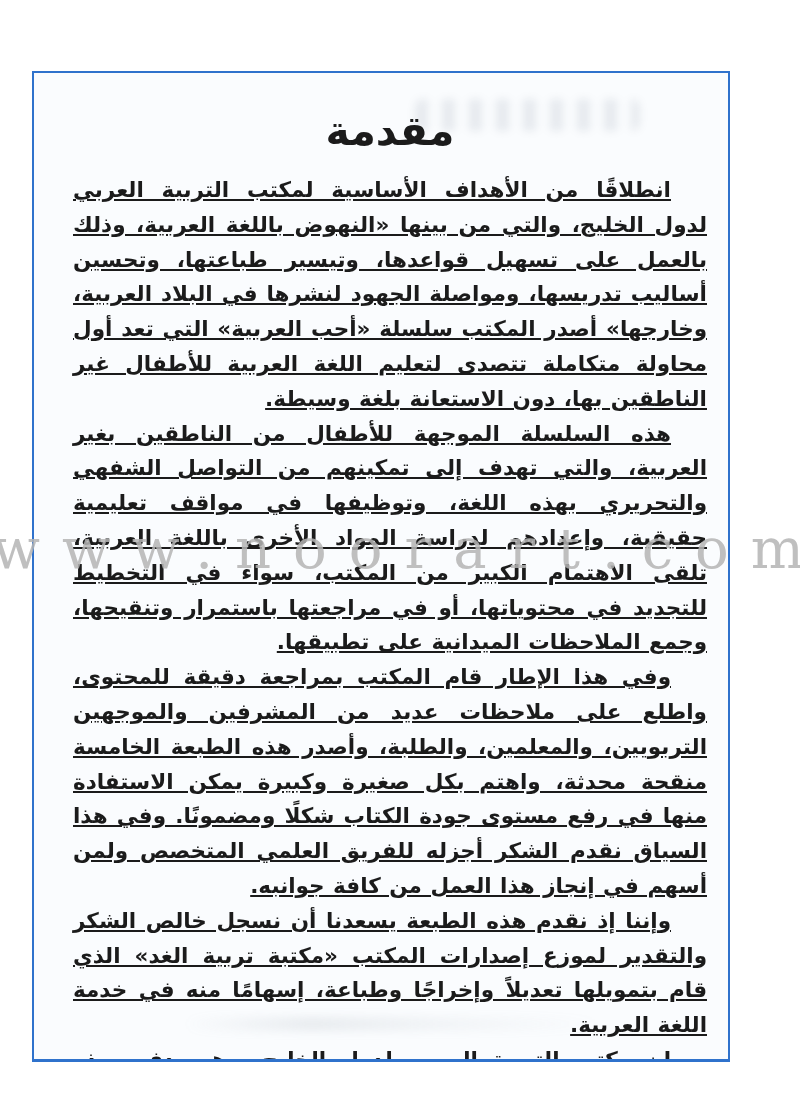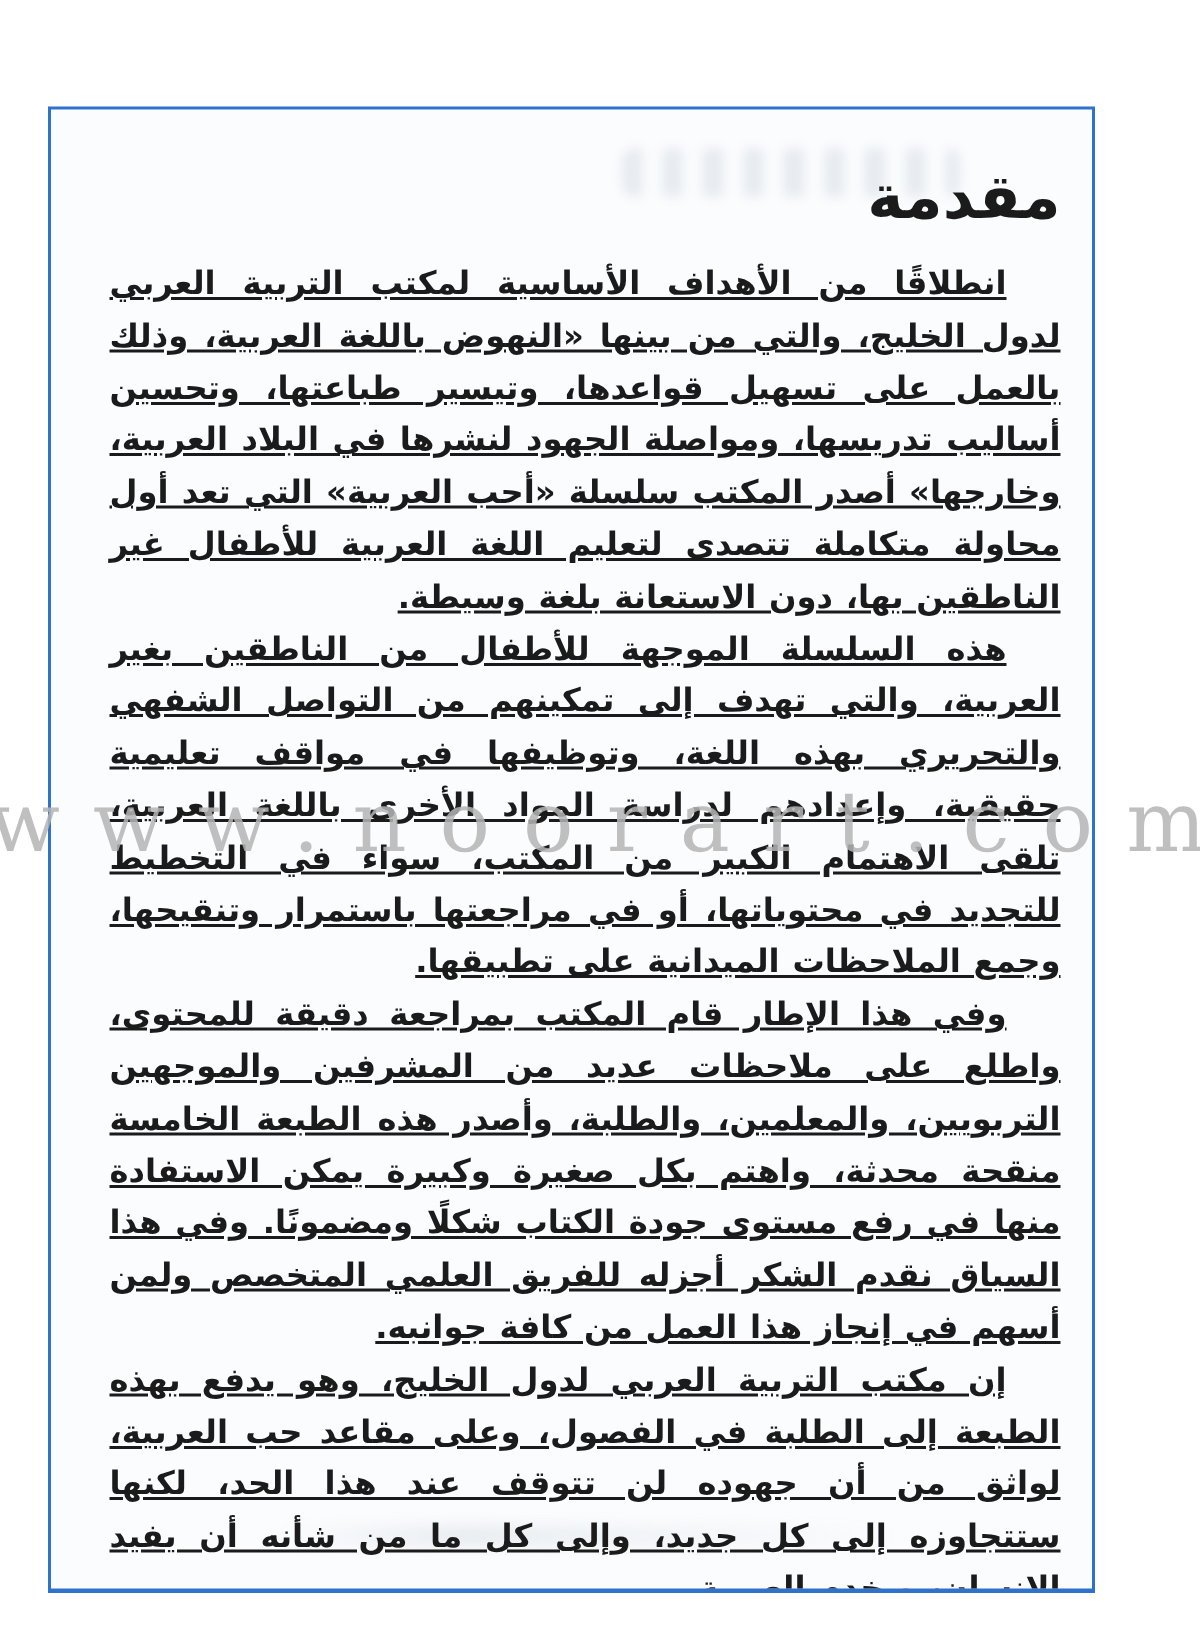--- a/index.html
+++ b/index.html
@@ -54,20 +54,21 @@
   }
   .content {
     position: absolute;
     top: 30px;
     right: 21px;
     width: 634px;
     direction: rtl;
     color: #1b1b1b;
   }
   .page-title {
+    text-align: center;
     font-size: 41px;
     font-weight: bold;
     margin: 4px 0 18px 0;
     letter-spacing: 1px;
   }
   .body-text p {
     margin: 0;
     font-size: 21.5px;
     font-weight: bold;
     line-height: 34.8px;
@@ -101,20 +102,21 @@
     <div class="ghost-smudge-title"></div>
     <div class="ghost-smudge-bottom"></div>
 
     <div class="content" dir="rtl" lang="ar">
       <h1 class="page-title">مقدمة</h1>
 
       <div class="body-text">
         <p>انطلاقًا من الأهداف الأساسية لمكتب التربية العربي لدول الخليج، والتي من بينها «النهوض باللغة العربية، وذلك بالعمل على تسهيل قواعدها، وتيسير طباعتها، وتحسين أساليب تدريسها، ومواصلة الجهود لنشرها في البلاد العربية، وخارجها» أصدر المكتب سلسلة «أحب العربية» التي تعد أول محاولة متكاملة تتصدى لتعليم اللغة العربية للأطفال غير الناطقين بها، دون الاستعانة بلغة وسيطة.</p>
         <p>هذه السلسلة الموجهة للأطفال من الناطقين بغير العربية، والتي تهدف إلى تمكينهم من التواصل الشفهي والتحريري بهذه اللغة، وتوظيفها في مواقف تعليمية حقيقية، وإعدادهم لدراسة المواد الأخرى باللغة العربية، تلقى الاهتمام الكبير من المكتب، سواء في التخطيط للتجديد في محتوياتها، أو في مراجعتها باستمرار وتنقيحها، وجمع الملاحظات الميدانية على تطبيقها.</p>
         <p>وفي هذا الإطار قام المكتب بمراجعة دقيقة للمحتوى، واطلع على ملاحظات عديد من المشرفين والموجهين التربويين، والمعلمين، والطلبة، وأصدر هذه الطبعة الخامسة منقحة محدثة، واهتم بكل صغيرة وكبيرة يمكن الاستفادة منها في رفع مستوى جودة الكتاب شكلًا ومضمونًا. وفي هذا السياق نقدم الشكر أجزله للفريق العلمي المتخصص ولمن أسهم في إنجاز هذا العمل من كافة جوانبه.</p>
+        <p>وإننا إذ نقدم هذه الطبعة يسعدنا أن نسجل خالص الشكر والتقدير لموزع إصدارات المكتب «مكتبة تربية الغد» الذي قام بتمويلها تعديلاً وإخراجًا وطباعة، إسهامًا منه في خدمة اللغة العربية.</p>
         <p>إن مكتب التربية العربي لدول الخليج، وهو يدفع بهذه الطبعة إلى الطلبة في الفصول، وعلى مقاعد حب العربية، لواثق من أن جهوده لن تتوقف عند هذا الحد، لكنها ستتجاوزه إلى كل جديد، وإلى كل ما من شأنه أن يفيد الإنسان، ويخدم العربية..</p>
       </div>
 
     </div>
   </div>
 
   <div class="watermark">www.noorart.com</div>
 
 </div>
 

